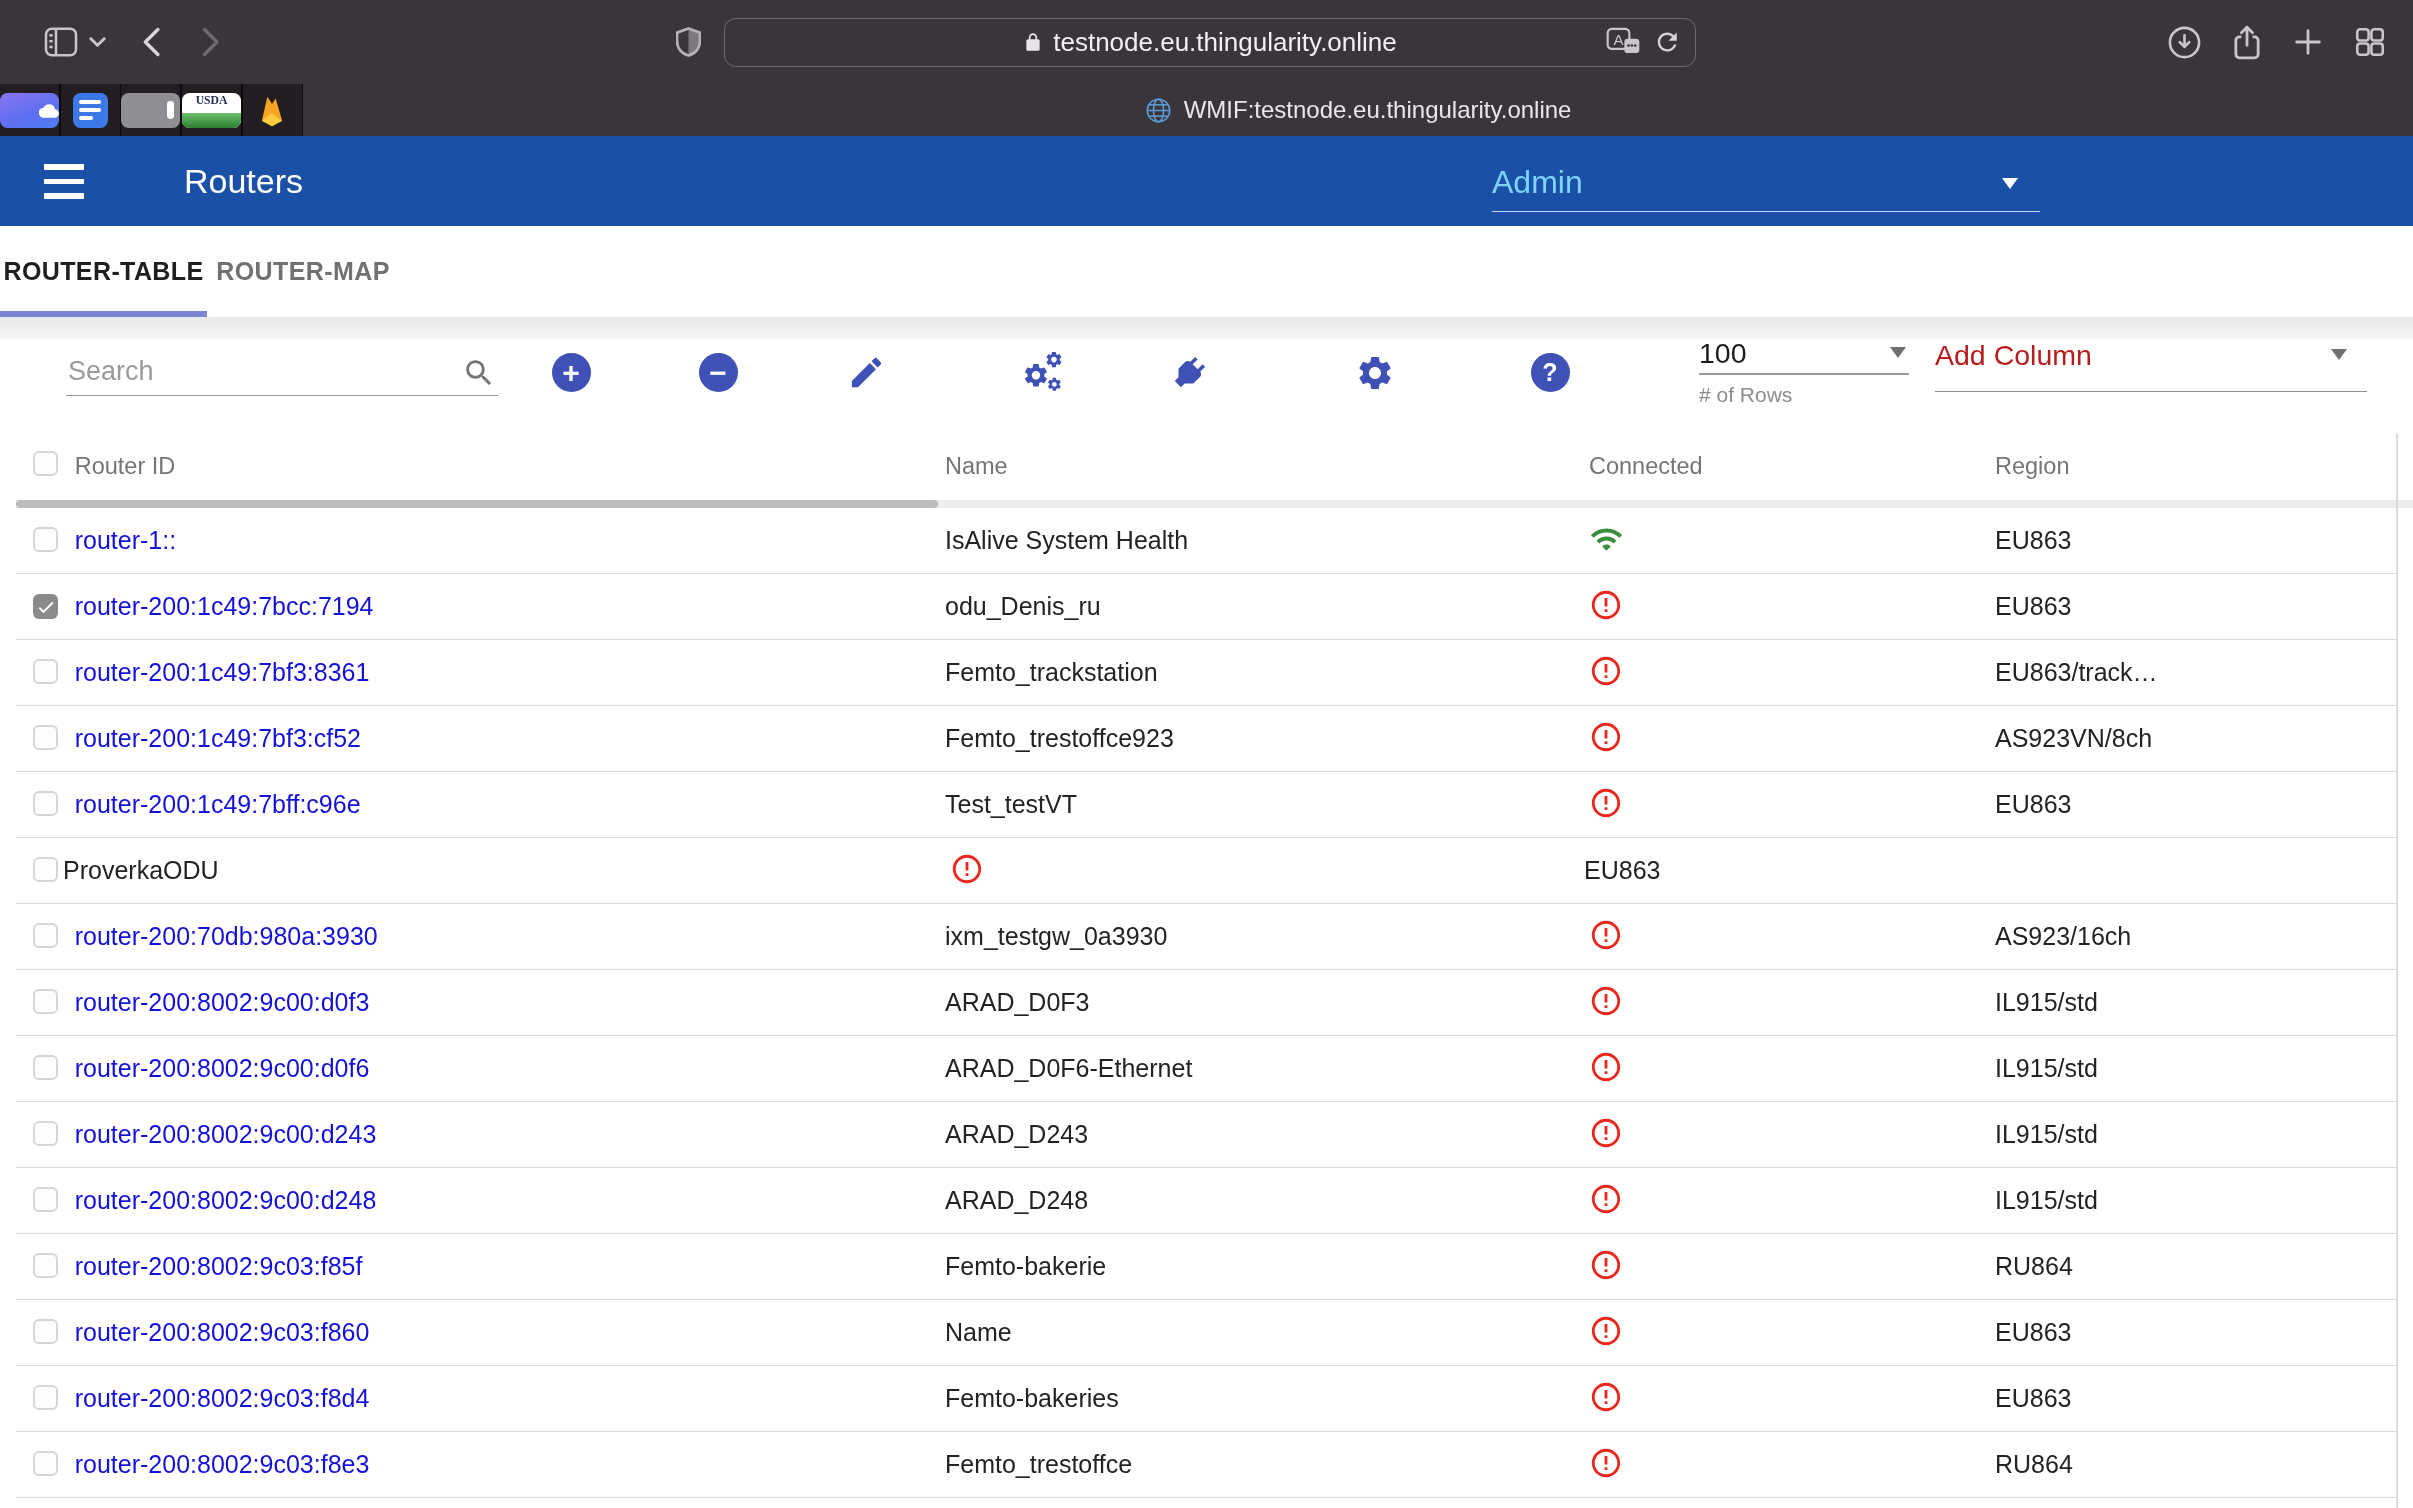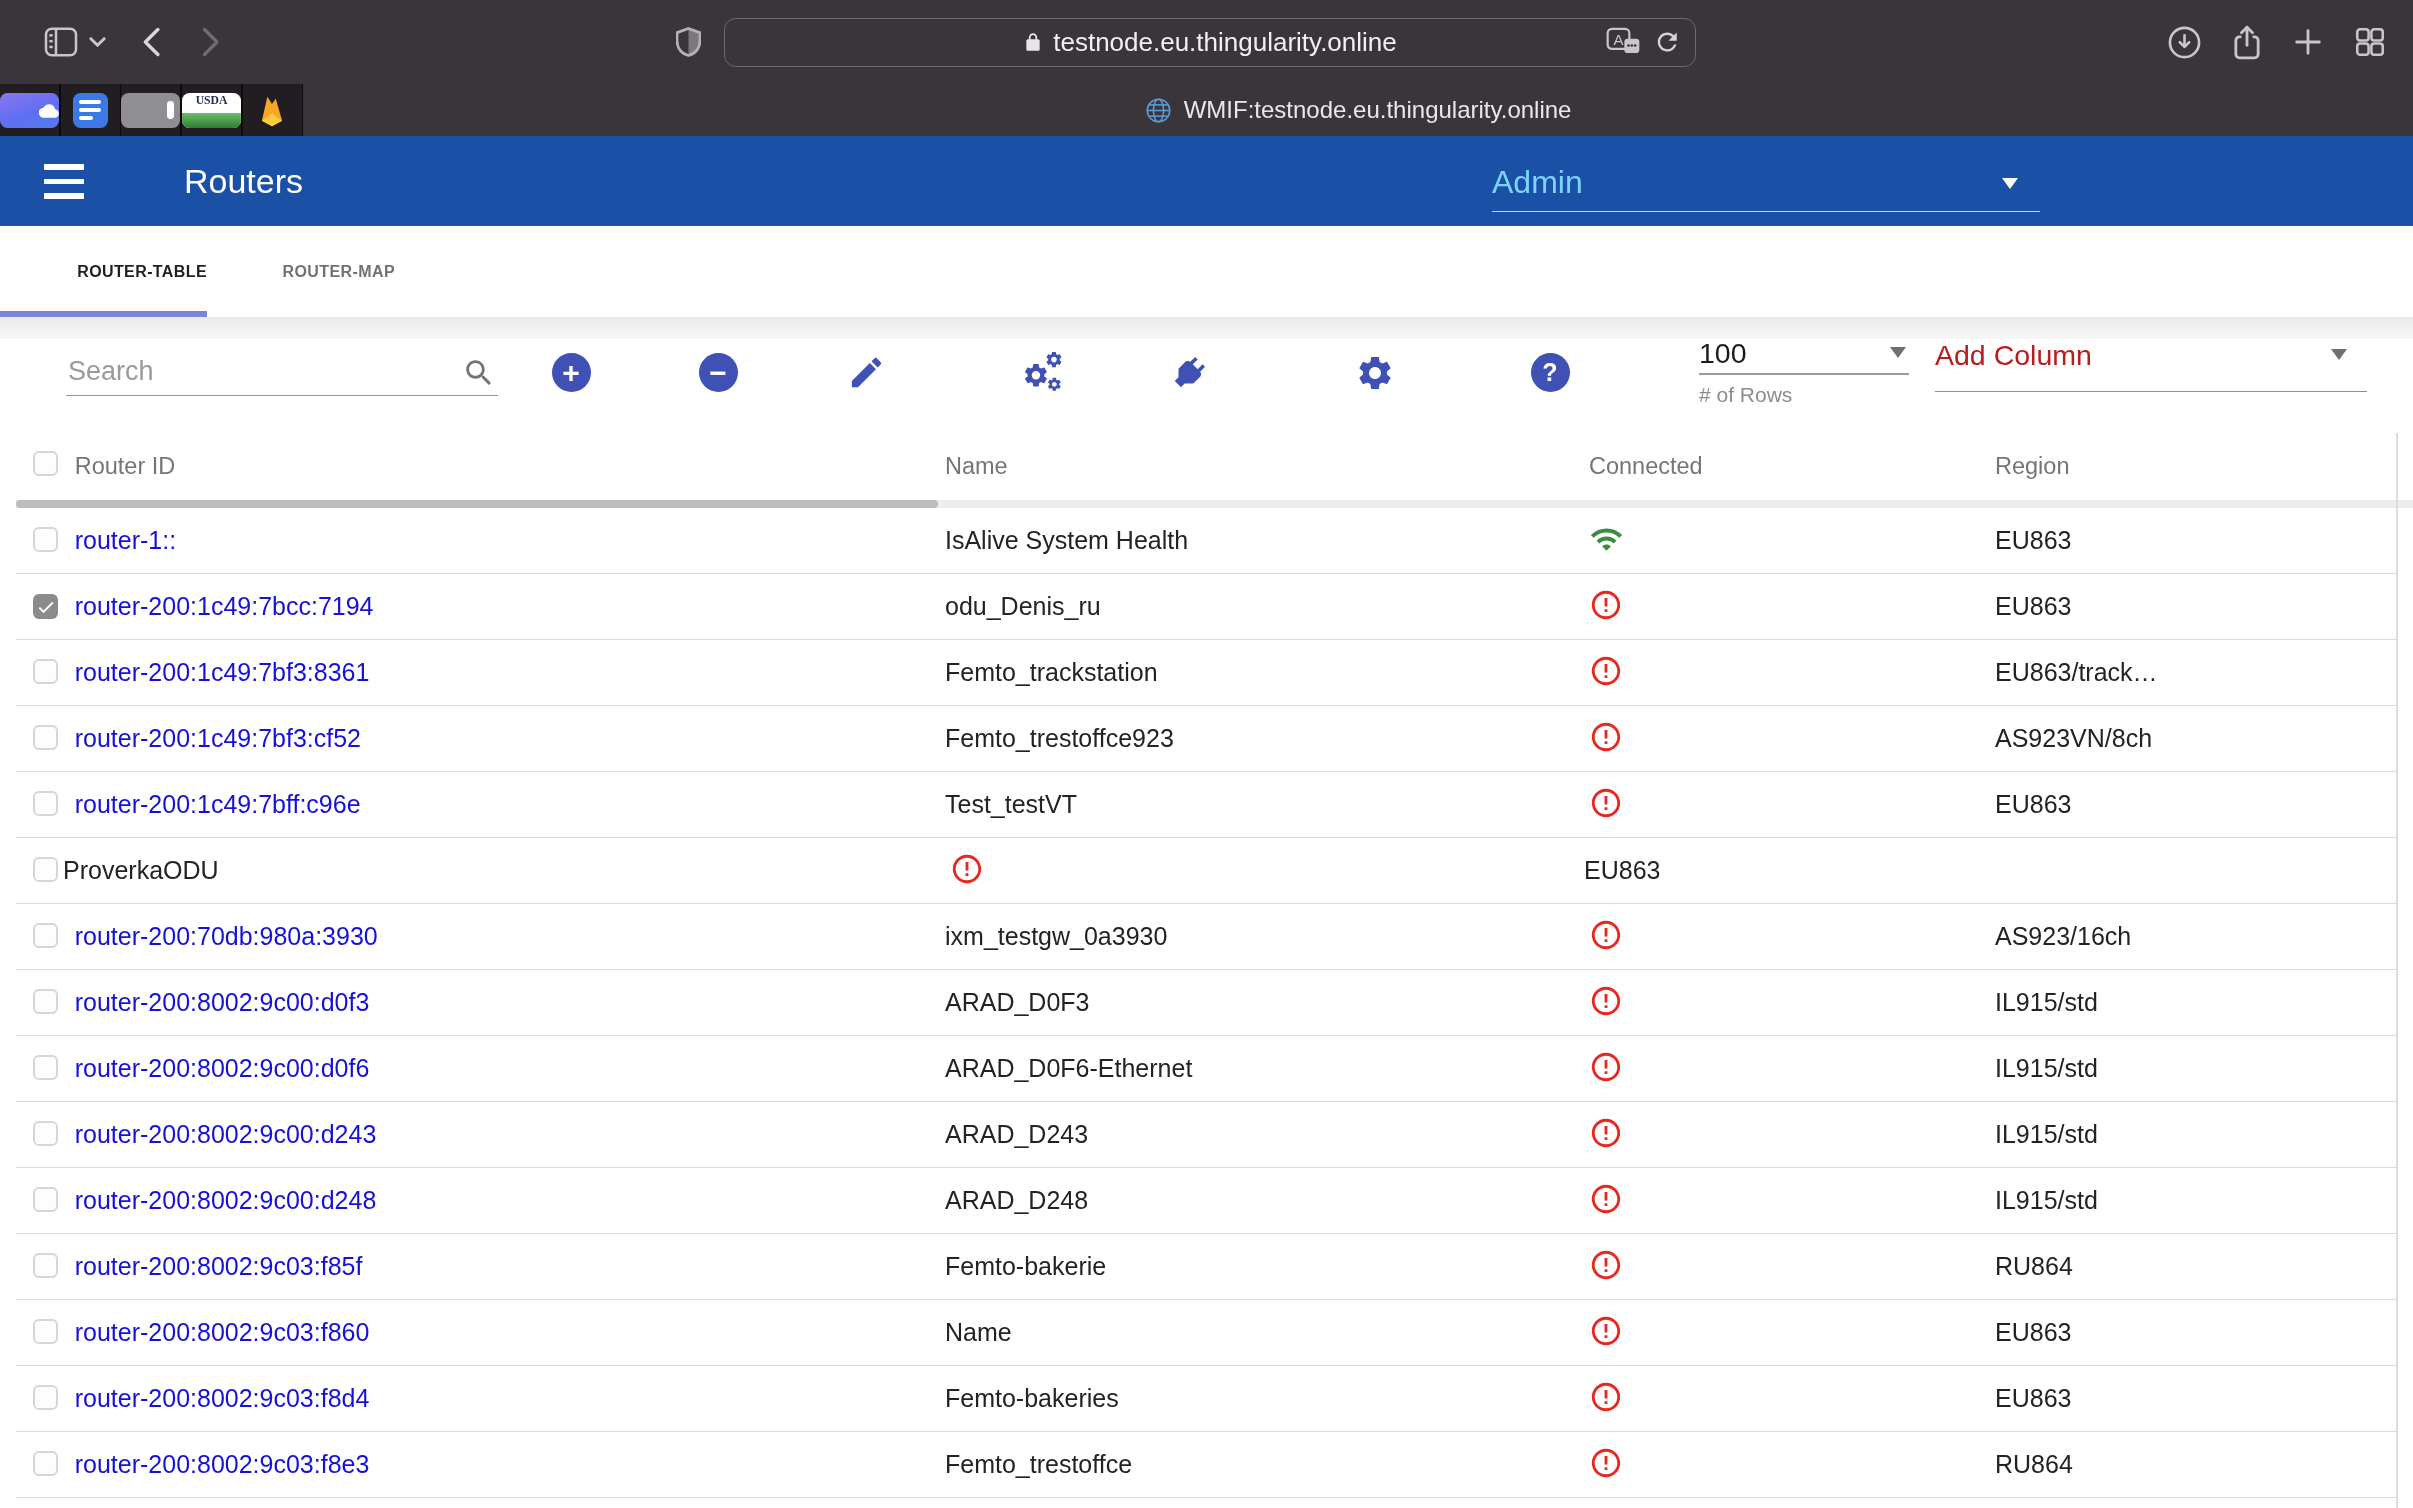--- a/index.html
+++ b/index.html
@@ -32,21 +32,21 @@
   .appbar{position:absolute;left:0;top:136px;width:2413px;height:91px;background:#1a51a6;}
   .burger{position:absolute;left:44px;top:28px;width:40px;height:35px;display:flex;flex-direction:column;justify-content:space-between;cursor:pointer;}
   .burger i{display:block;height:5.9px;background:#fff;border-radius:0.8px;}
   .apptitle{position:absolute;left:184px;top:0;height:91px;display:flex;align-items:center;color:#fff;font-size:34px;}
   .adminsel{position:absolute;left:1492px;top:18.4px;width:548px;height:57px;border-bottom:1.7px solid rgba(255,255,255,.75);display:flex;align-items:center;color:#7dd3fc;font-size:32px;cursor:pointer;}
   .caret-w{position:absolute;right:22px;top:24px;width:0;height:0;border-left:8.4px solid transparent;border-right:8.4px solid transparent;border-top:11px solid #fff;}
   .helpcirc{position:absolute;left:2272px;top:162px;width:35px;height:35px;border-radius:50%;background:#fff;color:#1a51a6;font-weight:bold;font-size:25px;display:flex;align-items:center;justify-content:center;cursor:pointer;}
 
   
   .pagetabs{position:absolute;left:0;top:226px;width:2413px;height:91px;background:#fff;}
-  .ptab{position:absolute;top:0;height:91px;display:flex;align-items:center;justify-content:flex-end;font-size:16px;font-weight:bold;letter-spacing:0.4px;cursor:pointer;}
+  .ptab{position:absolute;top:0;height:91px;display:flex;align-items:center;justify-content:center;font-size:25px;font-weight:bold;letter-spacing:0.4px;cursor:pointer;}
   .ptab1{left:0;width:207px;color:#1f1f1f;}
   .ptab2{left:211px;width:184px;color:#717171;}
   .ptab-under{position:absolute;left:0;top:85px;width:207px;height:5.9px;background:#7a86d4;}
   .gapstrip{position:absolute;left:0;top:317px;width:2413px;height:22px;background:linear-gradient(180deg,#e9e9e9,#f7f7f7);}
 
   
   .content{position:absolute;left:16px;top:339px;width:2413px;height:1170px;background:#fff;}
   .searchwrap{position:absolute;left:50px;top:11.7px;width:432px;height:44px;border-bottom:1.7px solid #9a9a9a;}
   .searchwrap input{width:385px;height:40px;border:none;outline:none;background:transparent;font-size:27px;color:#333;font-family:inherit;}
   .searchwrap input::placeholder{color:#9a9a9a;}

